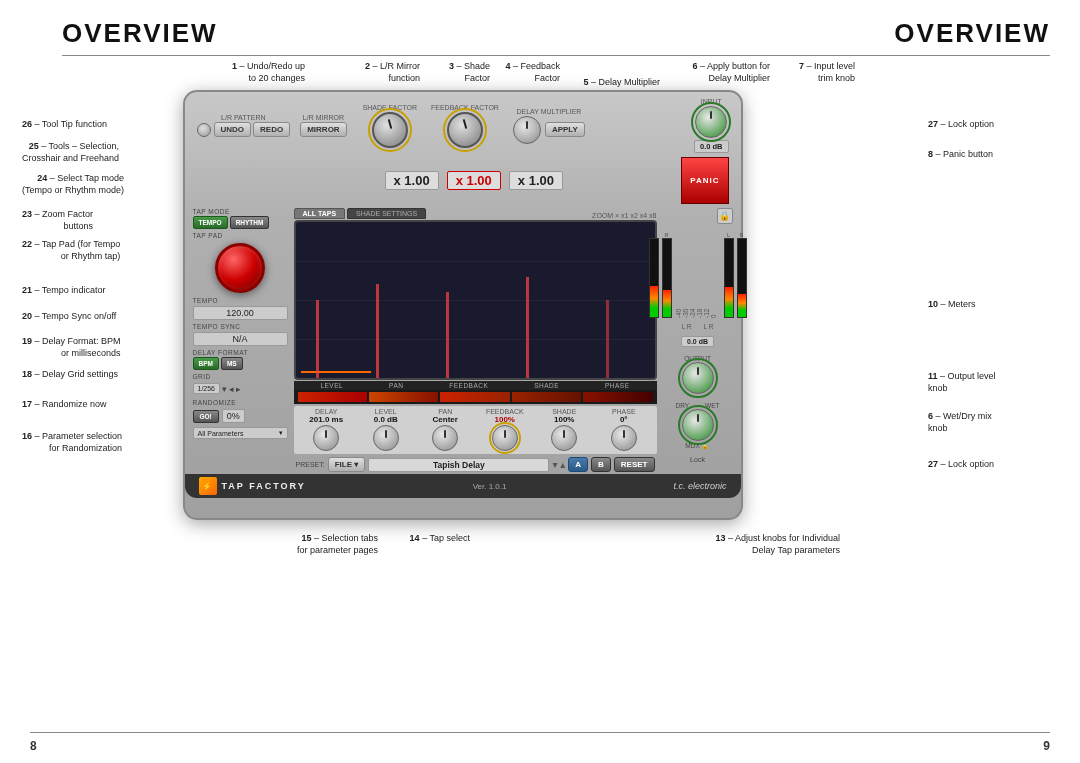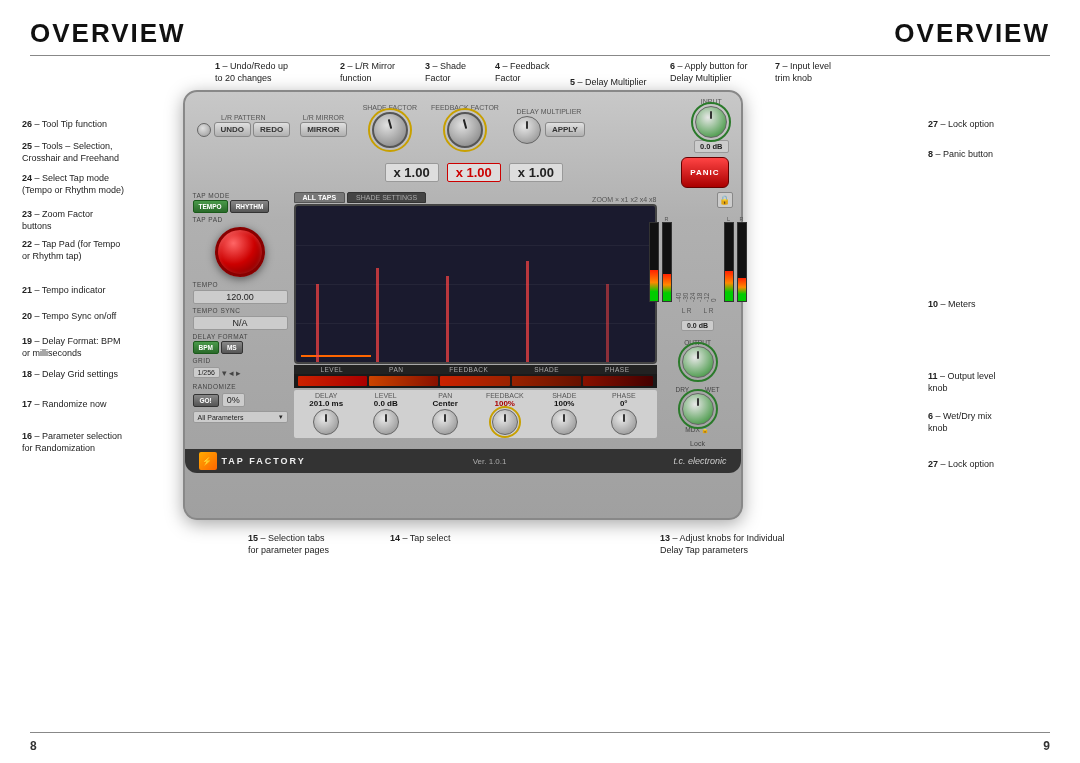--- a/index.html
+++ b/index.html
@@ -22,20 +22,21 @@
     }
 
     
     .header {
       display: flex;
       justify-content: space-between;
       align-items: flex-start;
       padding-bottom: 6px;
       border-bottom: 1.5px solid #888;
       margin-bottom: 10px;
+      margin-left: 32px;
     }
     .header-title {
       font-size: 26px;
       font-weight: 900;
       letter-spacing: 2px;
       color: #111;
     }
 
     
     .footer {
@@ -156,22 +157,22 @@
       border-radius: 2px;
       padding: 1px 8px;
     }
     .mult-val.red { color: #cc0000; border-color: #cc0000; }
     .panic-btn {
       background: linear-gradient(180deg, #ff4444, #aa0000);
       color: #fff;
       font-size: 8px;
       font-weight: 900;
       border: 1px solid #660000;
-      border-radius: 6px;
-      padding: 10px 8px;
+      border-radius: 0;
+      padding: 18px 8px;
       letter-spacing: 1px;
     }
     .param-label {
       font-size: 6.5px;
       color: #aaa;
       letter-spacing: 0.5px;
     }
 
     
     .left-controls {
@@ -305,20 +306,21 @@
       width: 1080px;
       height: 680px;
       pointer-events: none;
     }
 
     .ann {
       position: absolute;
       font-size: 9px;
       color: #222;
       line-height: 1.35;
+      text-align: right;
     }
     .ann b { font-weight: 700; }
   </style>
 </head>
 <body>
 
 <div class="page">
 
   <div class="header">
     <div class="header-title">OVERVIEW</div>
@@ -586,20 +588,29 @@
                 <div style="font-size:8px; font-weight:700; color:#111;">100%</div>
                 <div class="knob-sm" style="width:26px;height:26px;margin:1px auto;"></div>
               </div>
               <div style="text-align:center; flex:1;">
                 <div style="font-size:7px; color:#555;">PHASE</div>
                 <div style="font-size:8px; font-weight:700; color:#111;">0°</div>
                 <div class="knob-sm" style="width:26px;height:26px;margin:1px auto;"></div>
               </div>
             </div>
 
+            <div style="display:flex; align-items:center; gap:3px; margin-top:3px; padding:0 2px;">
+              <div style="font-size:7px; color:#444;">PRESET:</div>
+              <div class="dev-btn">FILE ▾</div>
+              <div class="preset-name" style="flex:1; text-align:center; font-size:8.5px; font-weight:700; background:#d8d8d8; border:1px solid #999; border-radius:2px; padding:1px 6px;">Tapish Delay</div>
+              <div style="font-size:10px; color:#555;">▾ ▴</div>
+              <div class="dev-btn" style="background:linear-gradient(180deg,#4a7aaa,#2a5a8a); color:#fff; border:1px solid #1a4a7a;">A</div>
+              <div class="dev-btn" style="background:linear-gradient(180deg,#888,#555); color:#fff; border:1px solid #333;">B</div>
+              <div class="dev-btn" style="background:linear-gradient(180deg,#888,#555); color:#fff; border:1px solid #333;">RESET</div>
+            </div>
           </div>
 
           <div class="right-controls">
 
             <div style="width:16px;height:16px;background:#ccc;border-radius:2px;border:1px solid #888;display:flex;align-items:center;justify-content:center;font-size:9px;align-self:flex-end;">🔒</div>
 
             <div style="display:flex; gap:3px; align-items:flex-end; justify-content:center; margin-top:4px;">
               <div style="display:flex; flex-direction:column; align-items:center;">
                 <div style="font-size:5.5px;color:#555;">L</div>
                 <div style="width:10px;height:80px;background:#111;border:1px solid #333;position:relative;">

